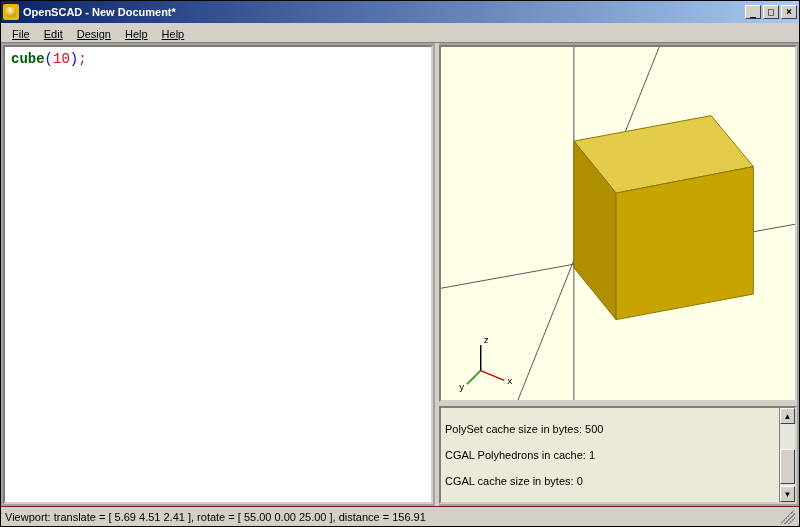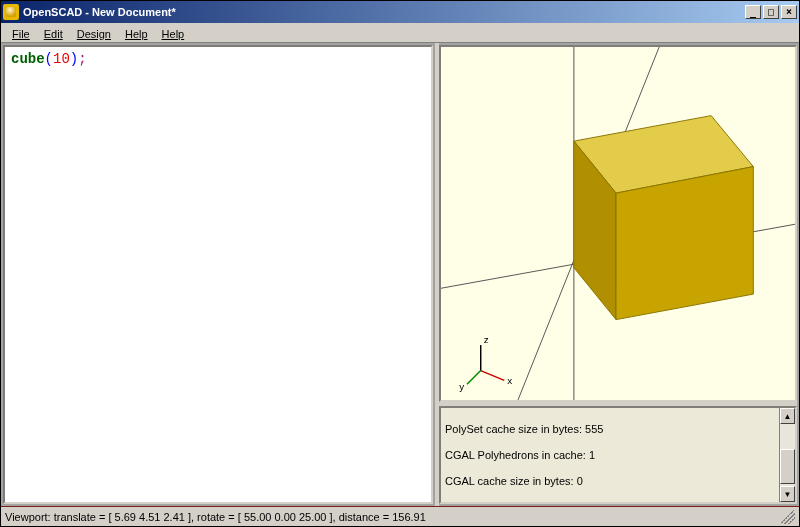--- a/index.html
+++ b/index.html
@@ -99,21 +99,21 @@
             <text x="-22" y="20" font-size="10">y</text>
             <text x="3" y="-28" font-size="10">z</text>
           </g>
         </svg>
       </div>
 
       <div class="vdivider"></div>
 
       <div class="console-wrap">
         <div class="console">
-          <div>PolySet cache size in bytes: 555</div>
+          <div>PolySet cache size in bytes: 500</div>
           <div>CGAL Polyhedrons in cache: 1</div>
           <div>CGAL cache size in bytes: 0</div>
           <div>Compiling design (CSG Products normalization)...</div>
           
           
           
         </div>
         <div class="console-scroll">
           <div class="sbtn">▲</div>
           <div class="strack">

